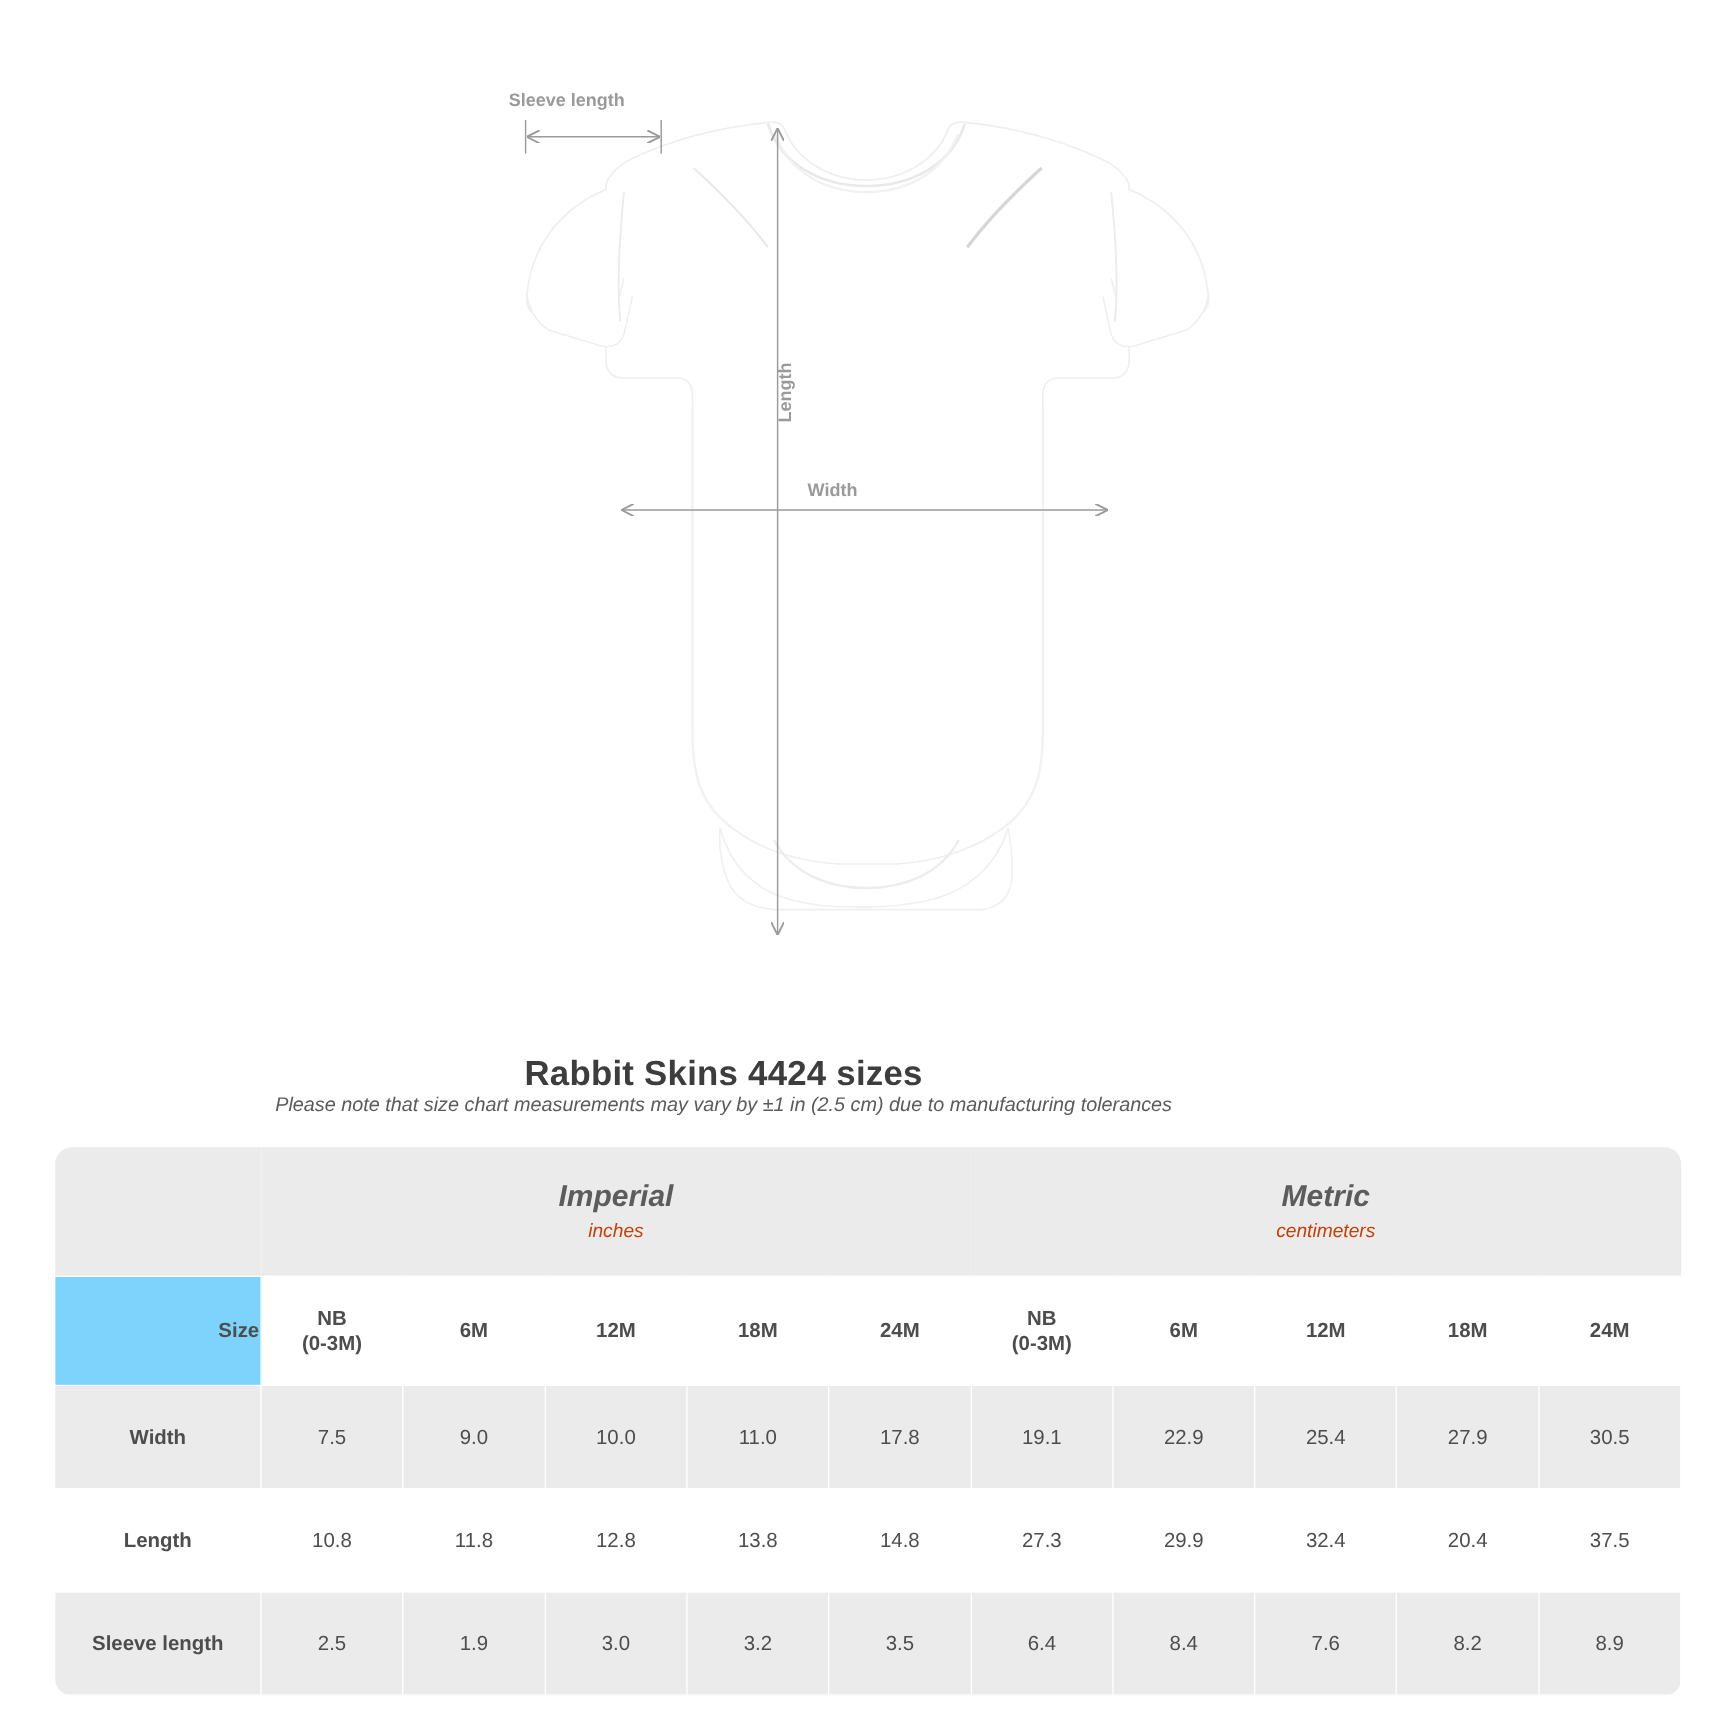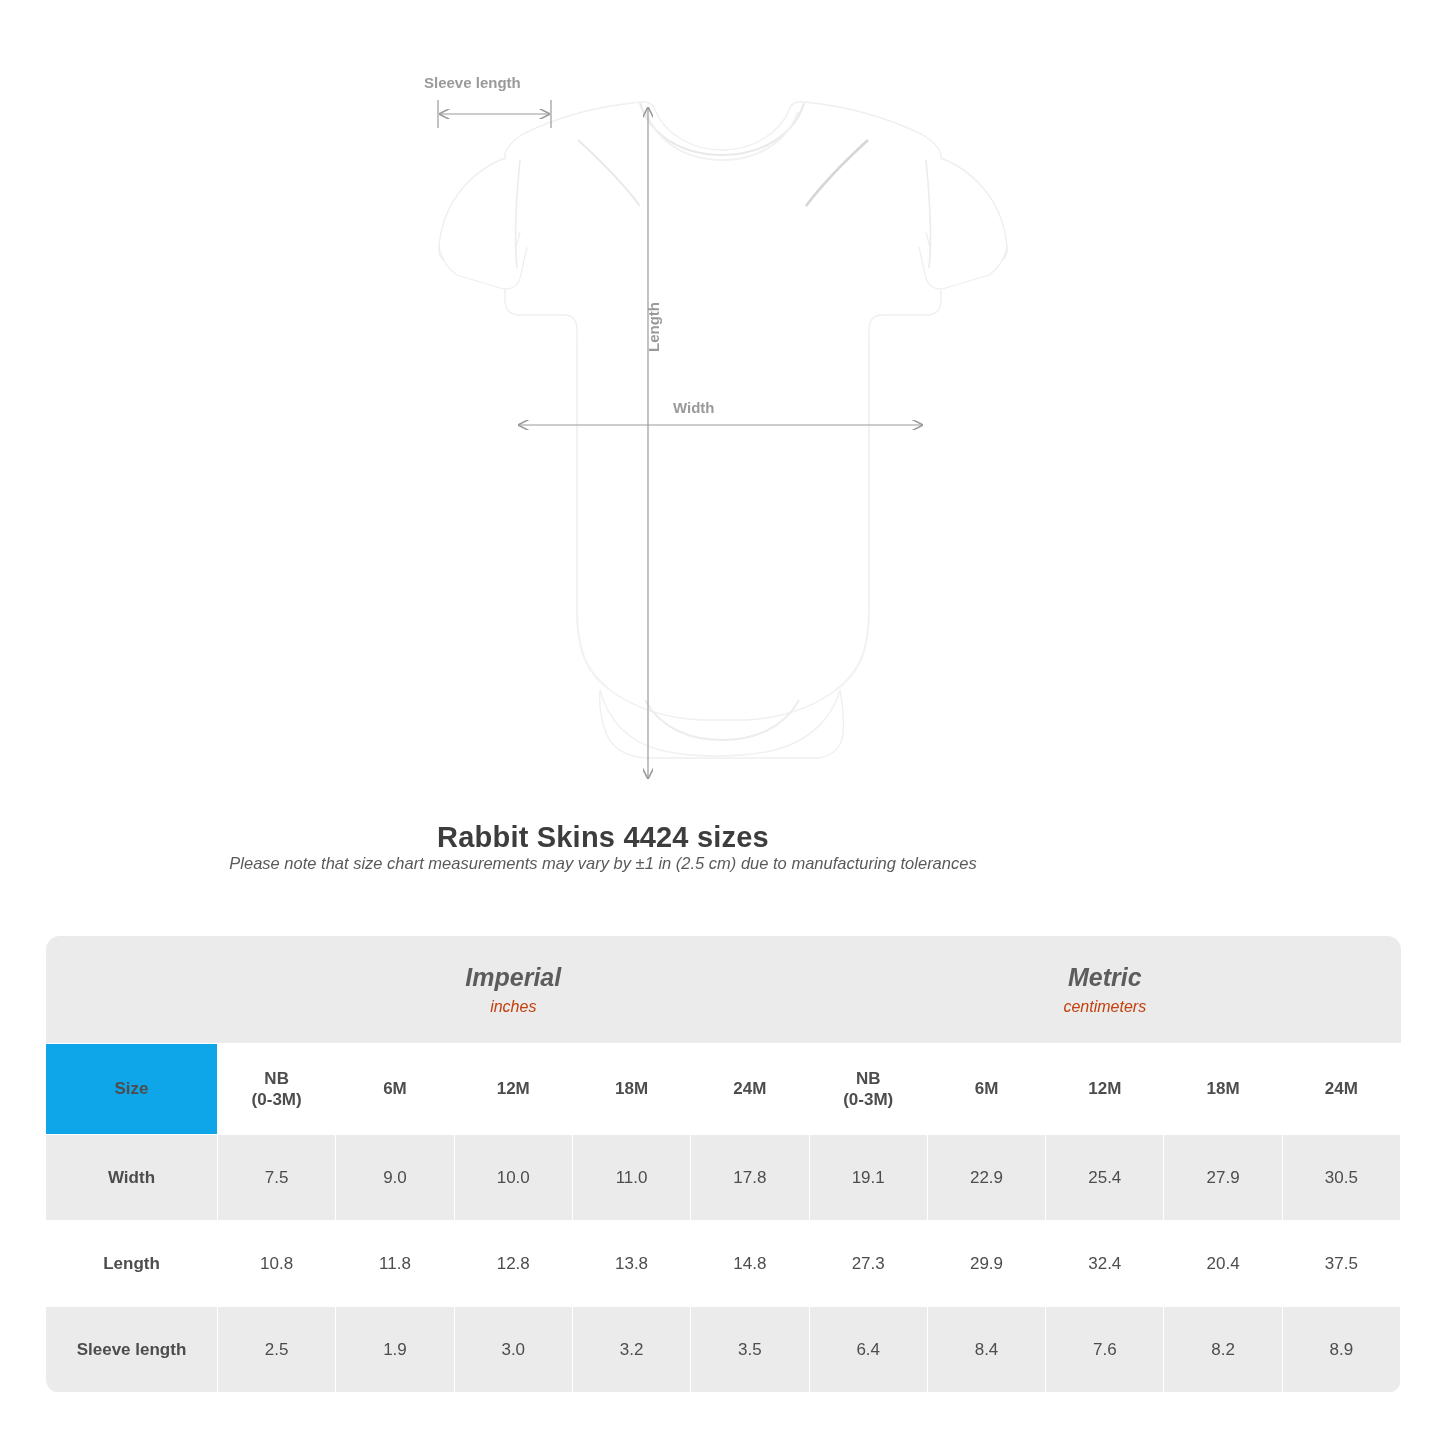--- a/index.html
+++ b/index.html
@@ -24,42 +24,42 @@
     width: 1445px;
     height: 830px;
   }
   #illustration svg {
     display: block;
   }
 
   
   #title-block {
     position: absolute;
-    top: 821px;
+    top: 879px;
     left: 0;
     width: 1206px;
     text-align: center;
   }
   #chart-title {
     font-size: 29px;
     font-weight: bold;
     color: #3d3d3d;
     letter-spacing: 0.2px;
     margin: 0;
   }
   #chart-subtitle {
     font-size: 16.5px;
     font-style: italic;
     color: #5a5a5a;
   }
 
   
   #size-table-wrap {
     position: absolute;
-    top: 936px;
+    top: 956px;
     left: 45px;
     width: 1355px;
   }
   table.size-table {
     border-collapse: collapse;
     width: 1355px;
     table-layout: fixed;
   }
   table.size-table td,
   table.size-table th {
@@ -97,21 +97,22 @@
 
   tr.head-row td {
     background: #ffffff;
     height: 88px;
     font-weight: bold;
     font-size: 17px;
     color: #4d4d4d;
     line-height: 1.25;
   }
   tr.head-row td.rowlabel {
-    background: #0ea5e9;
+    background: #7dd3fc;
+    text-align: right;
   }
 
   tr.data-row td {
     height: 83px;
   }
   tr.data-row.shaded td {
     background: #ebebeb;
   }
   tr.data-row.plain td {
     background: #ffffff;

